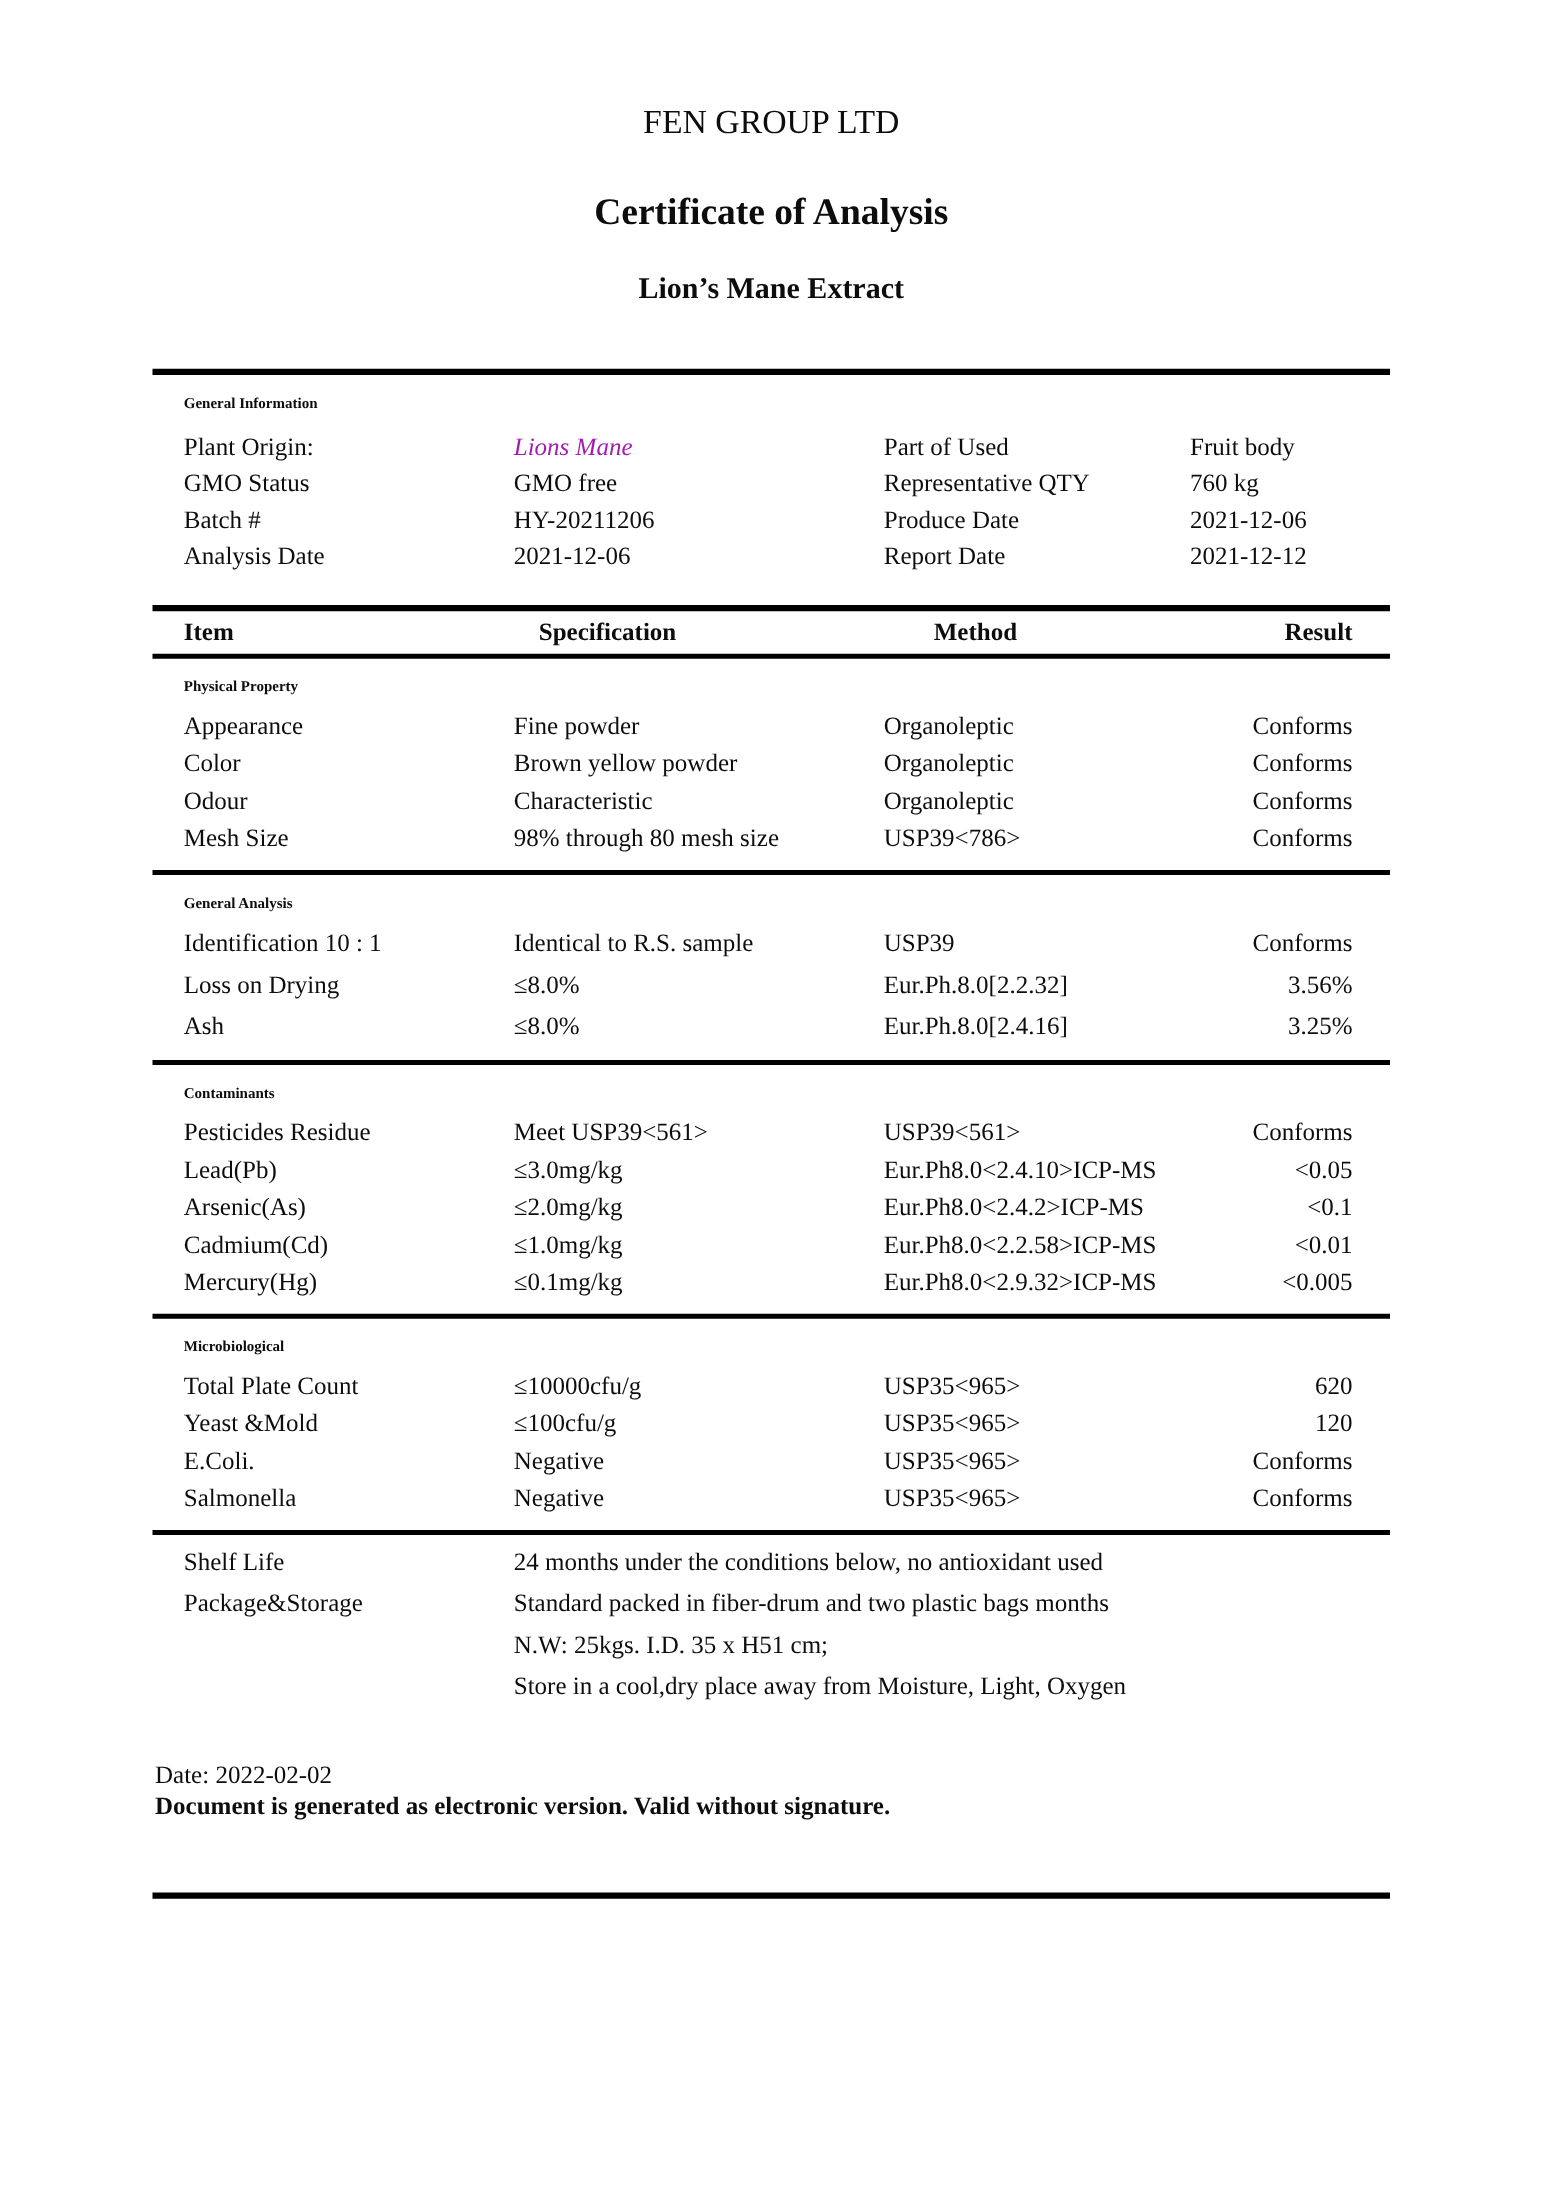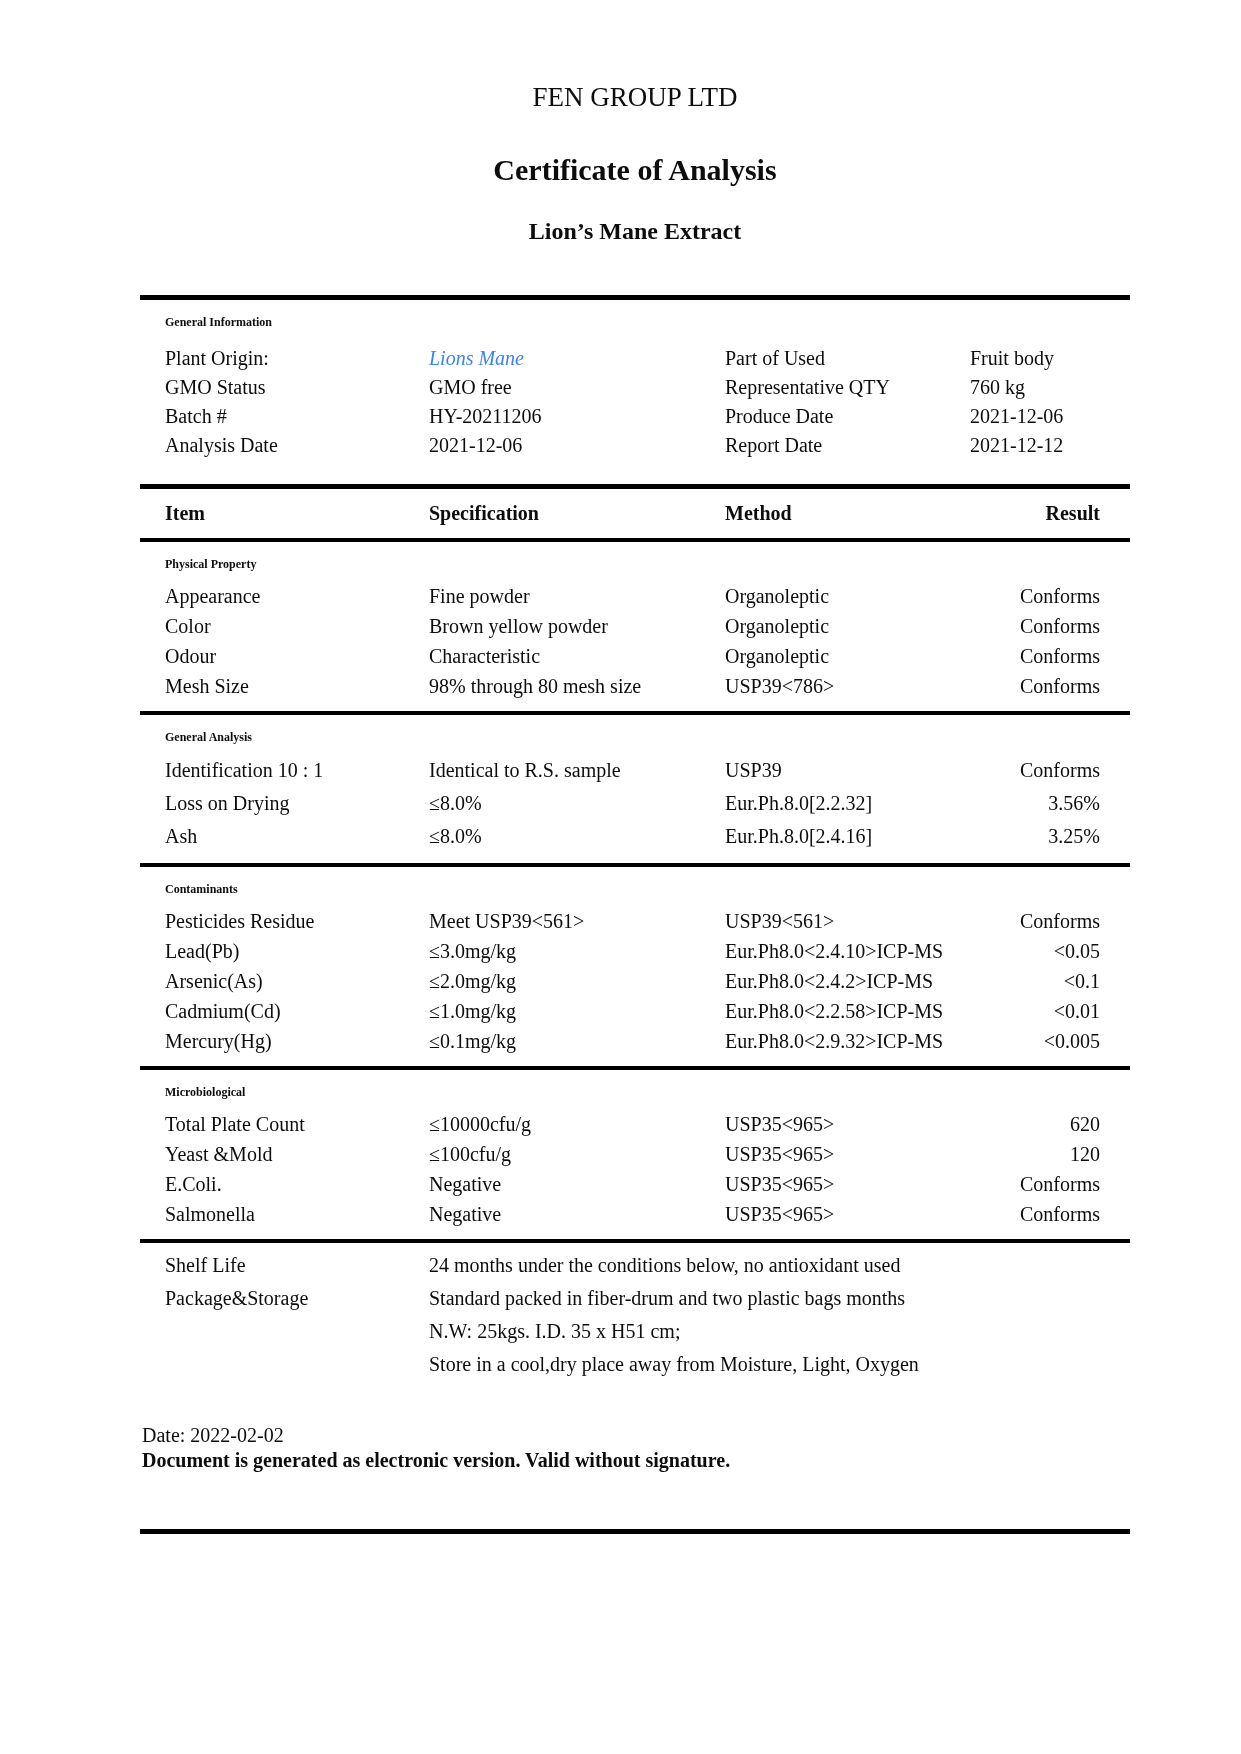--- a/index.html
+++ b/index.html
@@ -5,21 +5,21 @@
   html,body { margin:0; padding:0; background:#e8e8e8; }
   .page {
     position:relative;
     width:1241px; height:1754px;
     background:#ffffff;
     font-family:"Liberation Serif", serif;
     color:#0d0d0d;
     overflow:hidden;
   }
   .content {
-    position:absolute; left:140px; top:0; width:990px;
+    position:absolute; left:122px; top:0; width:990px;
   }
   .doc-header { text-align:center; }
   .company { padding-top:82px; font-size:27px; font-weight:normal; }
   .doc-title { margin-top:40px; font-size:30px; font-weight:bold; }
   .product { margin-top:31px; font-size:24px; font-weight:bold; }
 
   .rule { background:#000; width:100%; }
   .rule-5 { height:5px; }
   .rule-4 { height:4px; }
   .ruleA { margin-top:50px; }
@@ -36,27 +36,28 @@
   .t-grid  { grid-template-columns:264px 296px 230px auto; line-height:30px; }
   .st-grid { grid-template-columns:264px auto; line-height:33px; }
 
   .section-title {
     padding:9px 0 4px 25px;
     font-size:12px; font-weight:bold; line-height:26px;
   }
   .gi-rows { padding-top:5px; padding-bottom:12px; }
   .col-header-row {
     font-weight:bold;
-    height:49px; line-height:33px;
+    height:34px; line-height:33px;
     align-items:center;
+    gap:20px;
   }
   .cell-result { text-align:right; padding-right:30px; }
   .sect-pad { padding-bottom:10px; }
   .ga-row { line-height:33px; }
-  .italic-gray { font-style:italic; color:#3b82f6; }
+  .italic-gray { font-style:italic; color:#a21caf; }
   .bold { font-weight:normal; }
 
   .footer { margin-top:32px; font-size:20px; line-height:25px; padding-left:2px; }
   .footer .note { font-weight:bold; }
   .ruleH { margin-top:56px; }
 </style>
 </head>
 <body>
 
 <div class="page">

